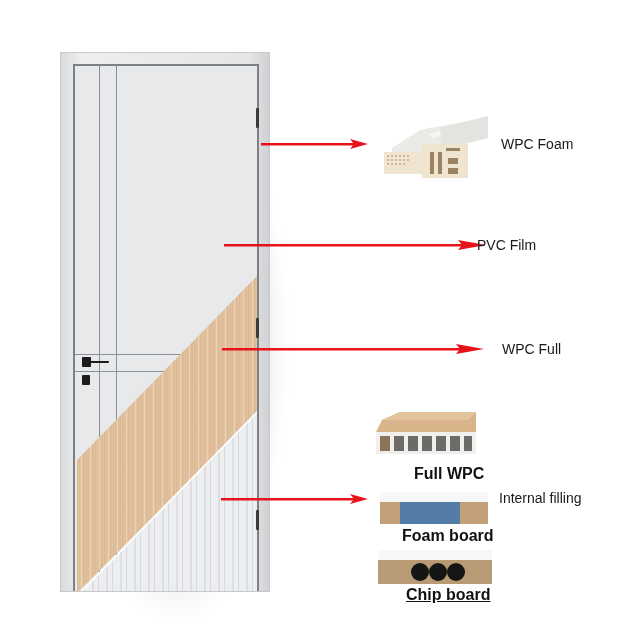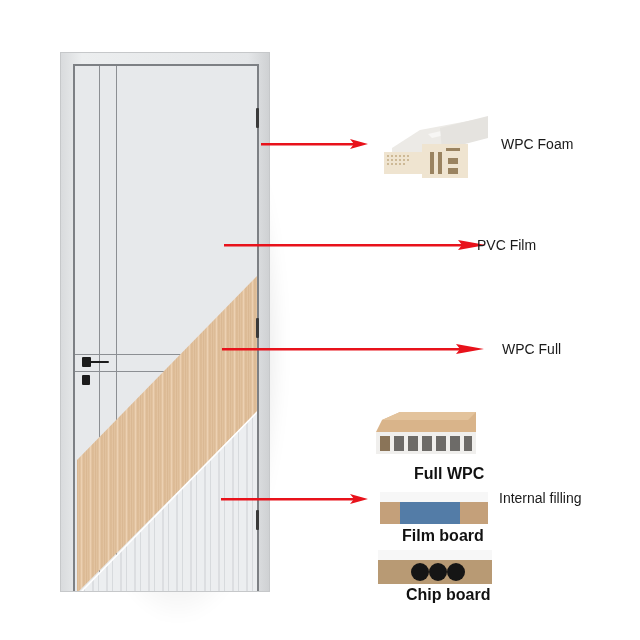--- a/index.html
+++ b/index.html
@@ -127,27 +127,27 @@
   </g>
 </svg>
 <div class="label-bold" style="left:402px;top:465px;margin-left:12px;">Full WPC</div>
 
 <svg class="abs" style="left:378px;top:490px;" width="112" height="36" viewBox="0 0 112 36">
   <rect x="2" y="2" width="108" height="10" fill="#f7f7f7"></rect>
   <rect x="2" y="12" width="108" height="22" fill="#c4a07a"></rect>
   <rect x="22" y="12" width="60" height="22" fill="#5a7fa8"></rect>
   <rect x="22" y="12" width="60" height="22" fill="#4f79a6" opacity="0.6"></rect>
 </svg>
-<div class="label-bold" style="left:402px;top:527px;">Film board</div>
+<div class="label-bold" style="left:402px;top:527px;">Foam board</div>
 
 <svg class="abs" style="left:376px;top:548px;" width="118" height="40" viewBox="0 0 118 40">
   <rect x="2" y="2" width="114" height="10" fill="#f7f7f7"></rect>
   <rect x="2" y="12" width="114" height="24" fill="#b89a74"></rect>
   <circle cx="44" cy="24" r="9" fill="#151515"></circle>
   <circle cx="62" cy="24" r="9" fill="#151515"></circle>
   <circle cx="80" cy="24" r="9" fill="#151515"></circle>
 </svg>
-<div class="label-bold" style="left:406px;top:586px;">Chip board</div>
+<div class="label-bold" style="left:406px;top:586px;text-decoration:underline;">Chip board</div>
 
 <div class="label" style="left:501px;top:136px;">WPC Foam</div>
 <div class="label" style="left:477px;top:237px;">PVC Film</div>
 <div class="label" style="left:502px;top:341px;">WPC Full</div>
 <div class="label" style="left:499px;top:490px;text-align:center;">Internal filling</div>
 
 </body></html>

